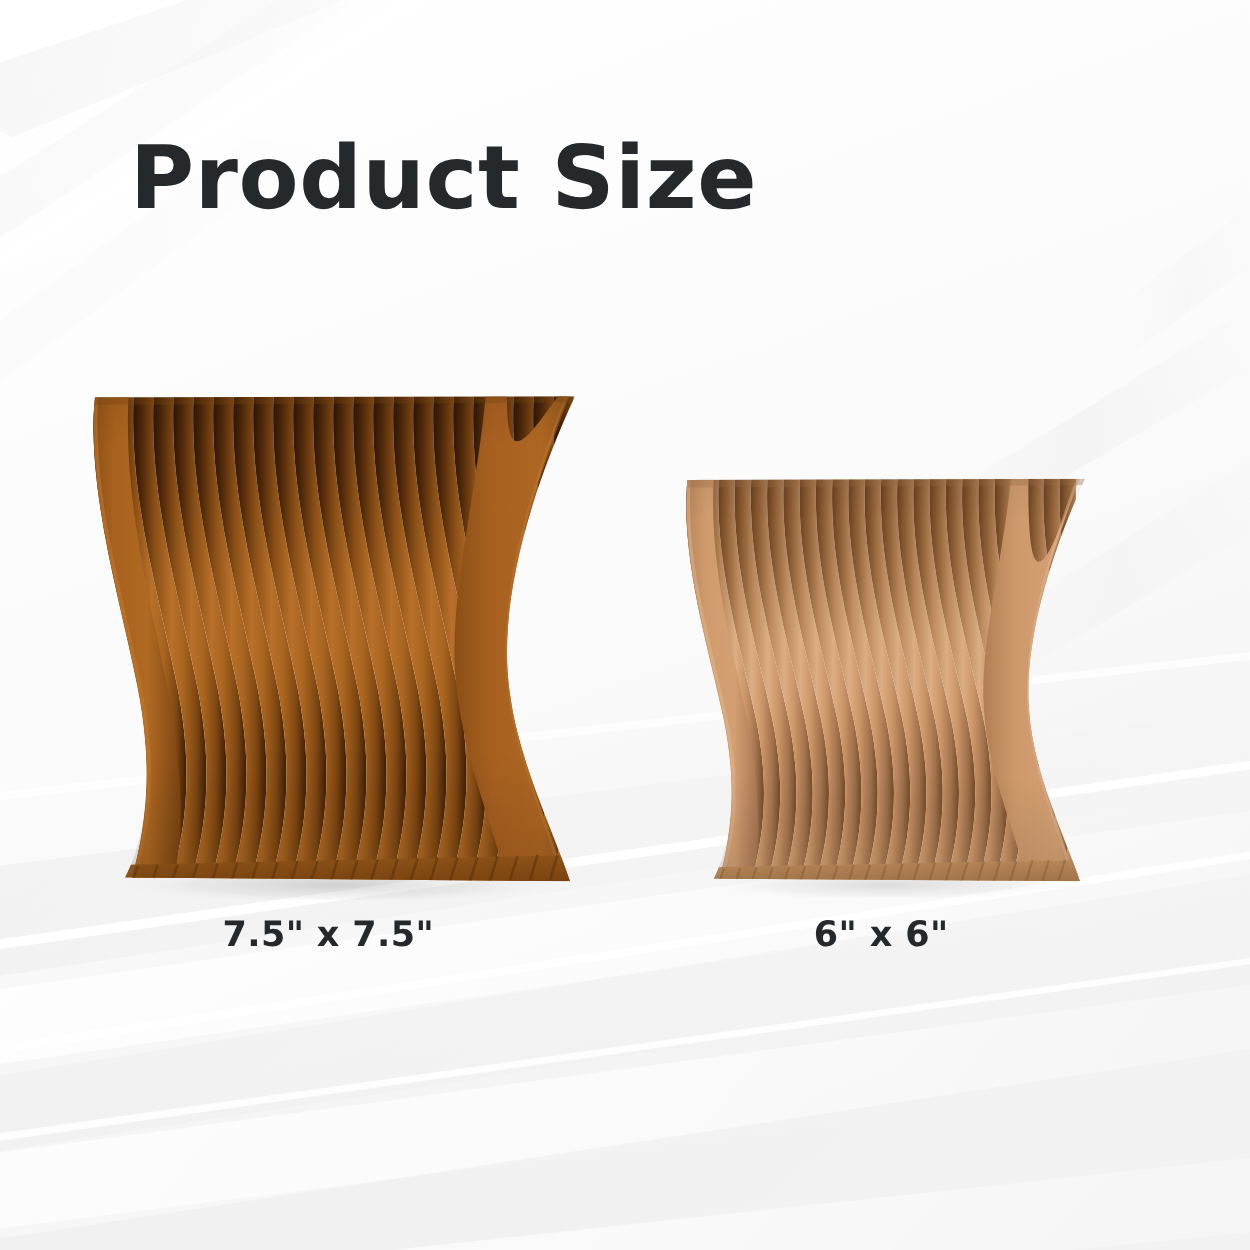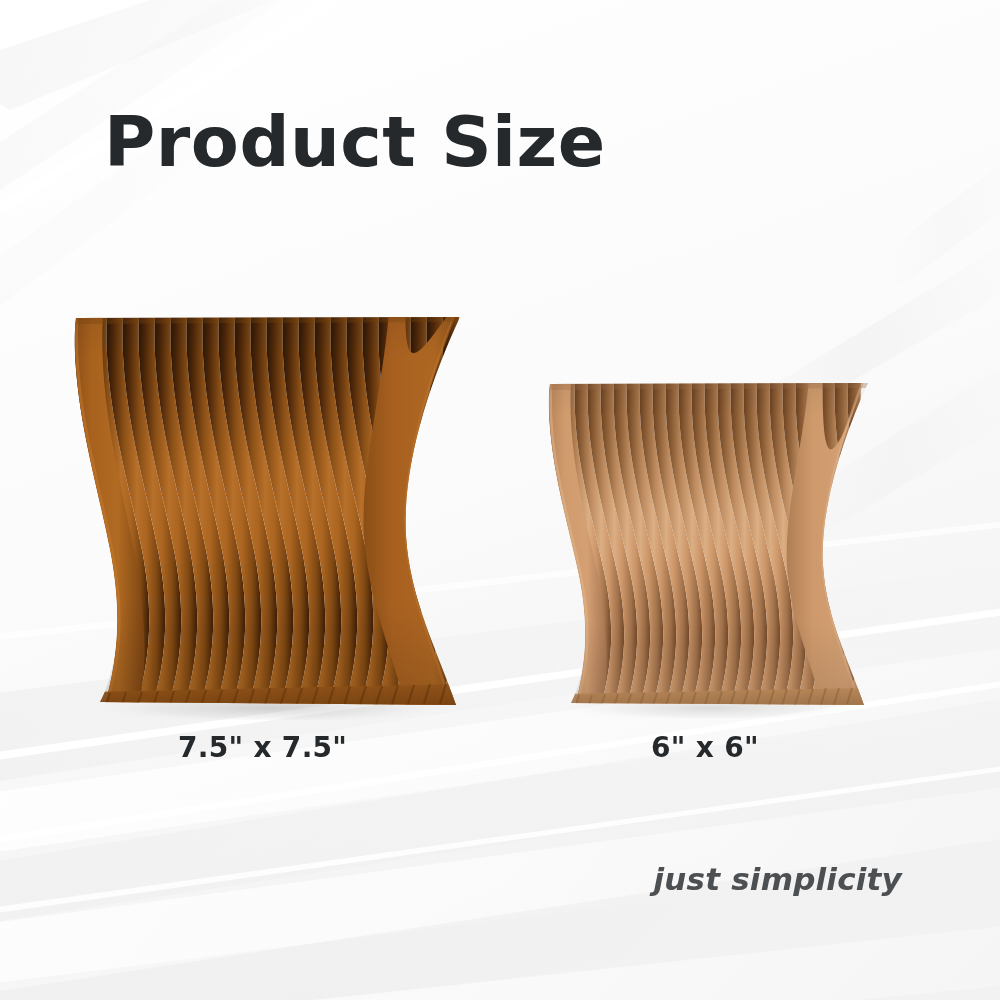--- a/index.html
+++ b/index.html
@@ -413,15 +413,14 @@
         <path d="M 16 14 L 334 12 L 334 20 L 16 22 Z" fill="#A0714A" opacity="0.32"></path>
 
         <rect x="0" y="0" width="350" height="350" fill="url(#vshadeS)"></rect>
       </g>
     </svg>
   </div>
 
   <div class="size-label" id="size-label-large">7.5" x 7.5"</div>
   <div class="size-label" id="size-label-small">6" x 6"</div>
 
-  <div id="tagline">just simplicity</div>
 
 </div>
 
 </body></html>

